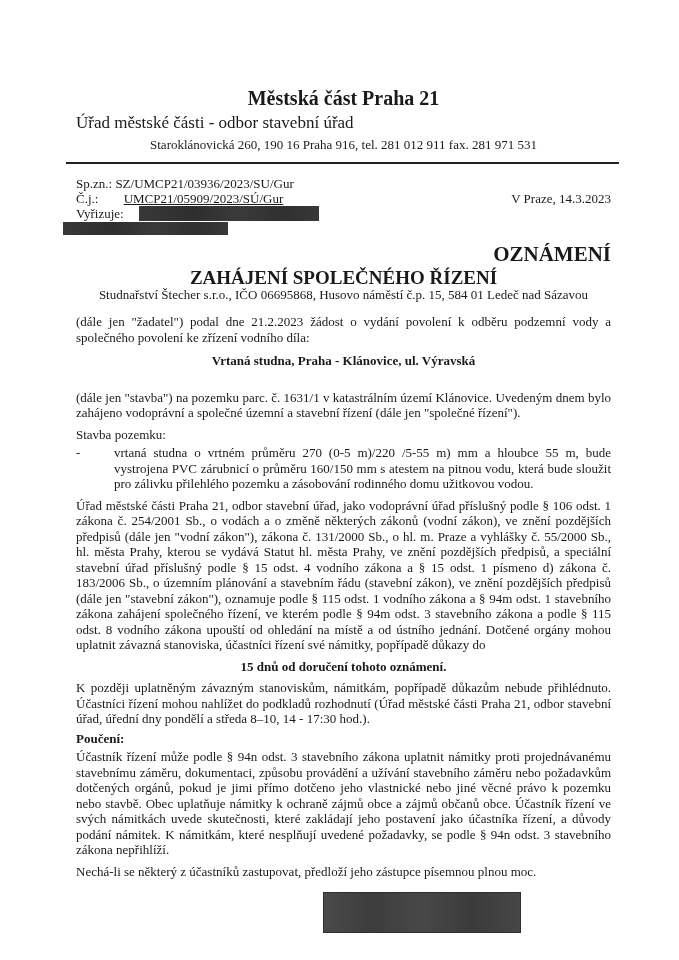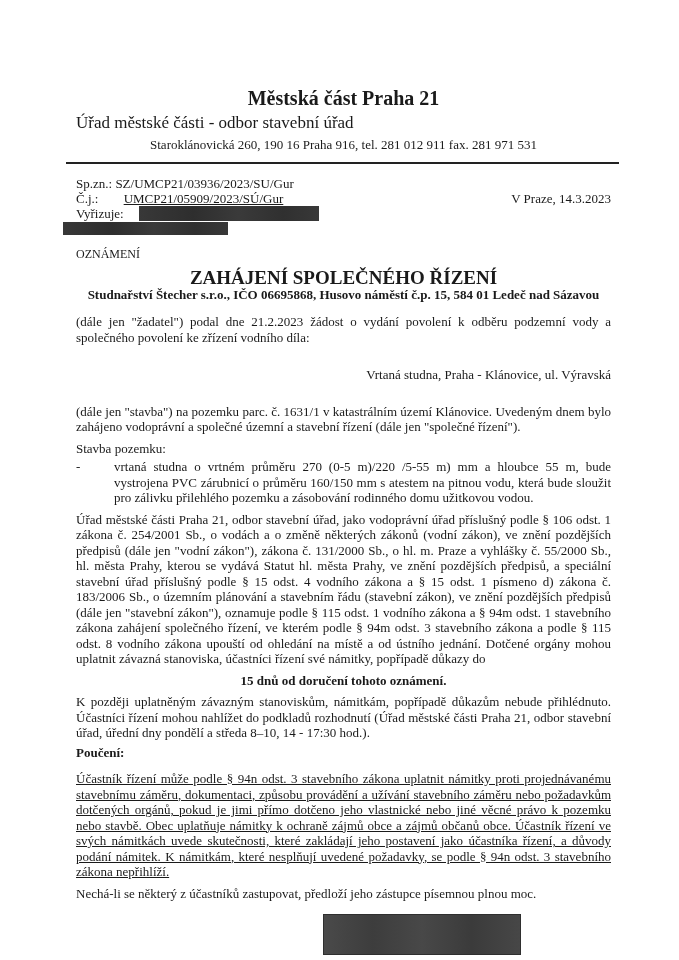--- a/index.html
+++ b/index.html
@@ -55,69 +55,69 @@
     background: #333333;
     background: linear-gradient(90deg, #383838 0%, #2e2e2e 30%, #3a3a3a 55%, #303030 80%, #383838 100%);
     display: inline-block;
     vertical-align: middle;
   }
   .bar-vyrizuje { width: 180px; height: 15px; margin-left: 4px; }
   .bar-second { width: 165px; height: 13px; margin-left: -13px; margin-top: 1px; display: block; }
   .bar-applicant { width: 416px; height: 17px; margin-right: 7px; }
 
   .h-oznameni {
-    font-size: 12px;
+    font-size: 21px;
     line-height: 20px;
-    font-weight: normal;
-    text-align: left;
+    font-weight: bold;
+    text-align: right;
     margin-top: 9px;
   }
   .h-zahajeni {
     font-size: 19px;
     font-weight: bold;
     text-align: center;
     margin-top: 6px;
   }
   .represents-row {
     display: flex;
     justify-content: center;
     align-items: center;
     margin-top: 4px;
     font-weight: bold;
   }
   .applicant-line {
-    font-weight: bold;
+    font-weight: normal;
     text-align: center;
     margin-top: 1px;
   }
   .para { margin: 0; }
   .mt-12 { margin-top: 12px; }
   .project-title {
-    font-weight: normal;
-    text-align: right;
-    margin-top: 22px;
+    font-weight: bold;
+    text-align: center;
+    margin-top: 8px;
   }
   .gap-before-stavba { margin-top: 21px; }
   .stavba-label { margin-top: 6px; }
   .bullet-row {
     display: flex;
     margin-top: 3px;
   }
   .bullet-dash {
     width: 38px;
     flex: 0 0 38px;
   }
   .bullet-text { flex: 1; }
   .deadline {
     font-weight: bold;
     text-align: center;
     margin-top: 6px;
   }
   .mt-6 { margin-top: 6px; }
-  .mt-3 { margin-top: 11px; text-decoration: underline; }
+  .mt-3 { margin-top: 3px; }
   .pouceni-label { font-weight: bold; margin-top: 4px; }
   .stamp {
     margin-top: 13px;
     margin-left: 247px;
     width: 198px;
     height: 41px;
     background: #454545;
     background: linear-gradient(90deg, #4a4a4a 0%, #3d3d3d 25%, #484848 50%, #3b3b3b 75%, #474747 100%);
     box-shadow: inset 0 0 0 1px #2f2f2f;
   }

